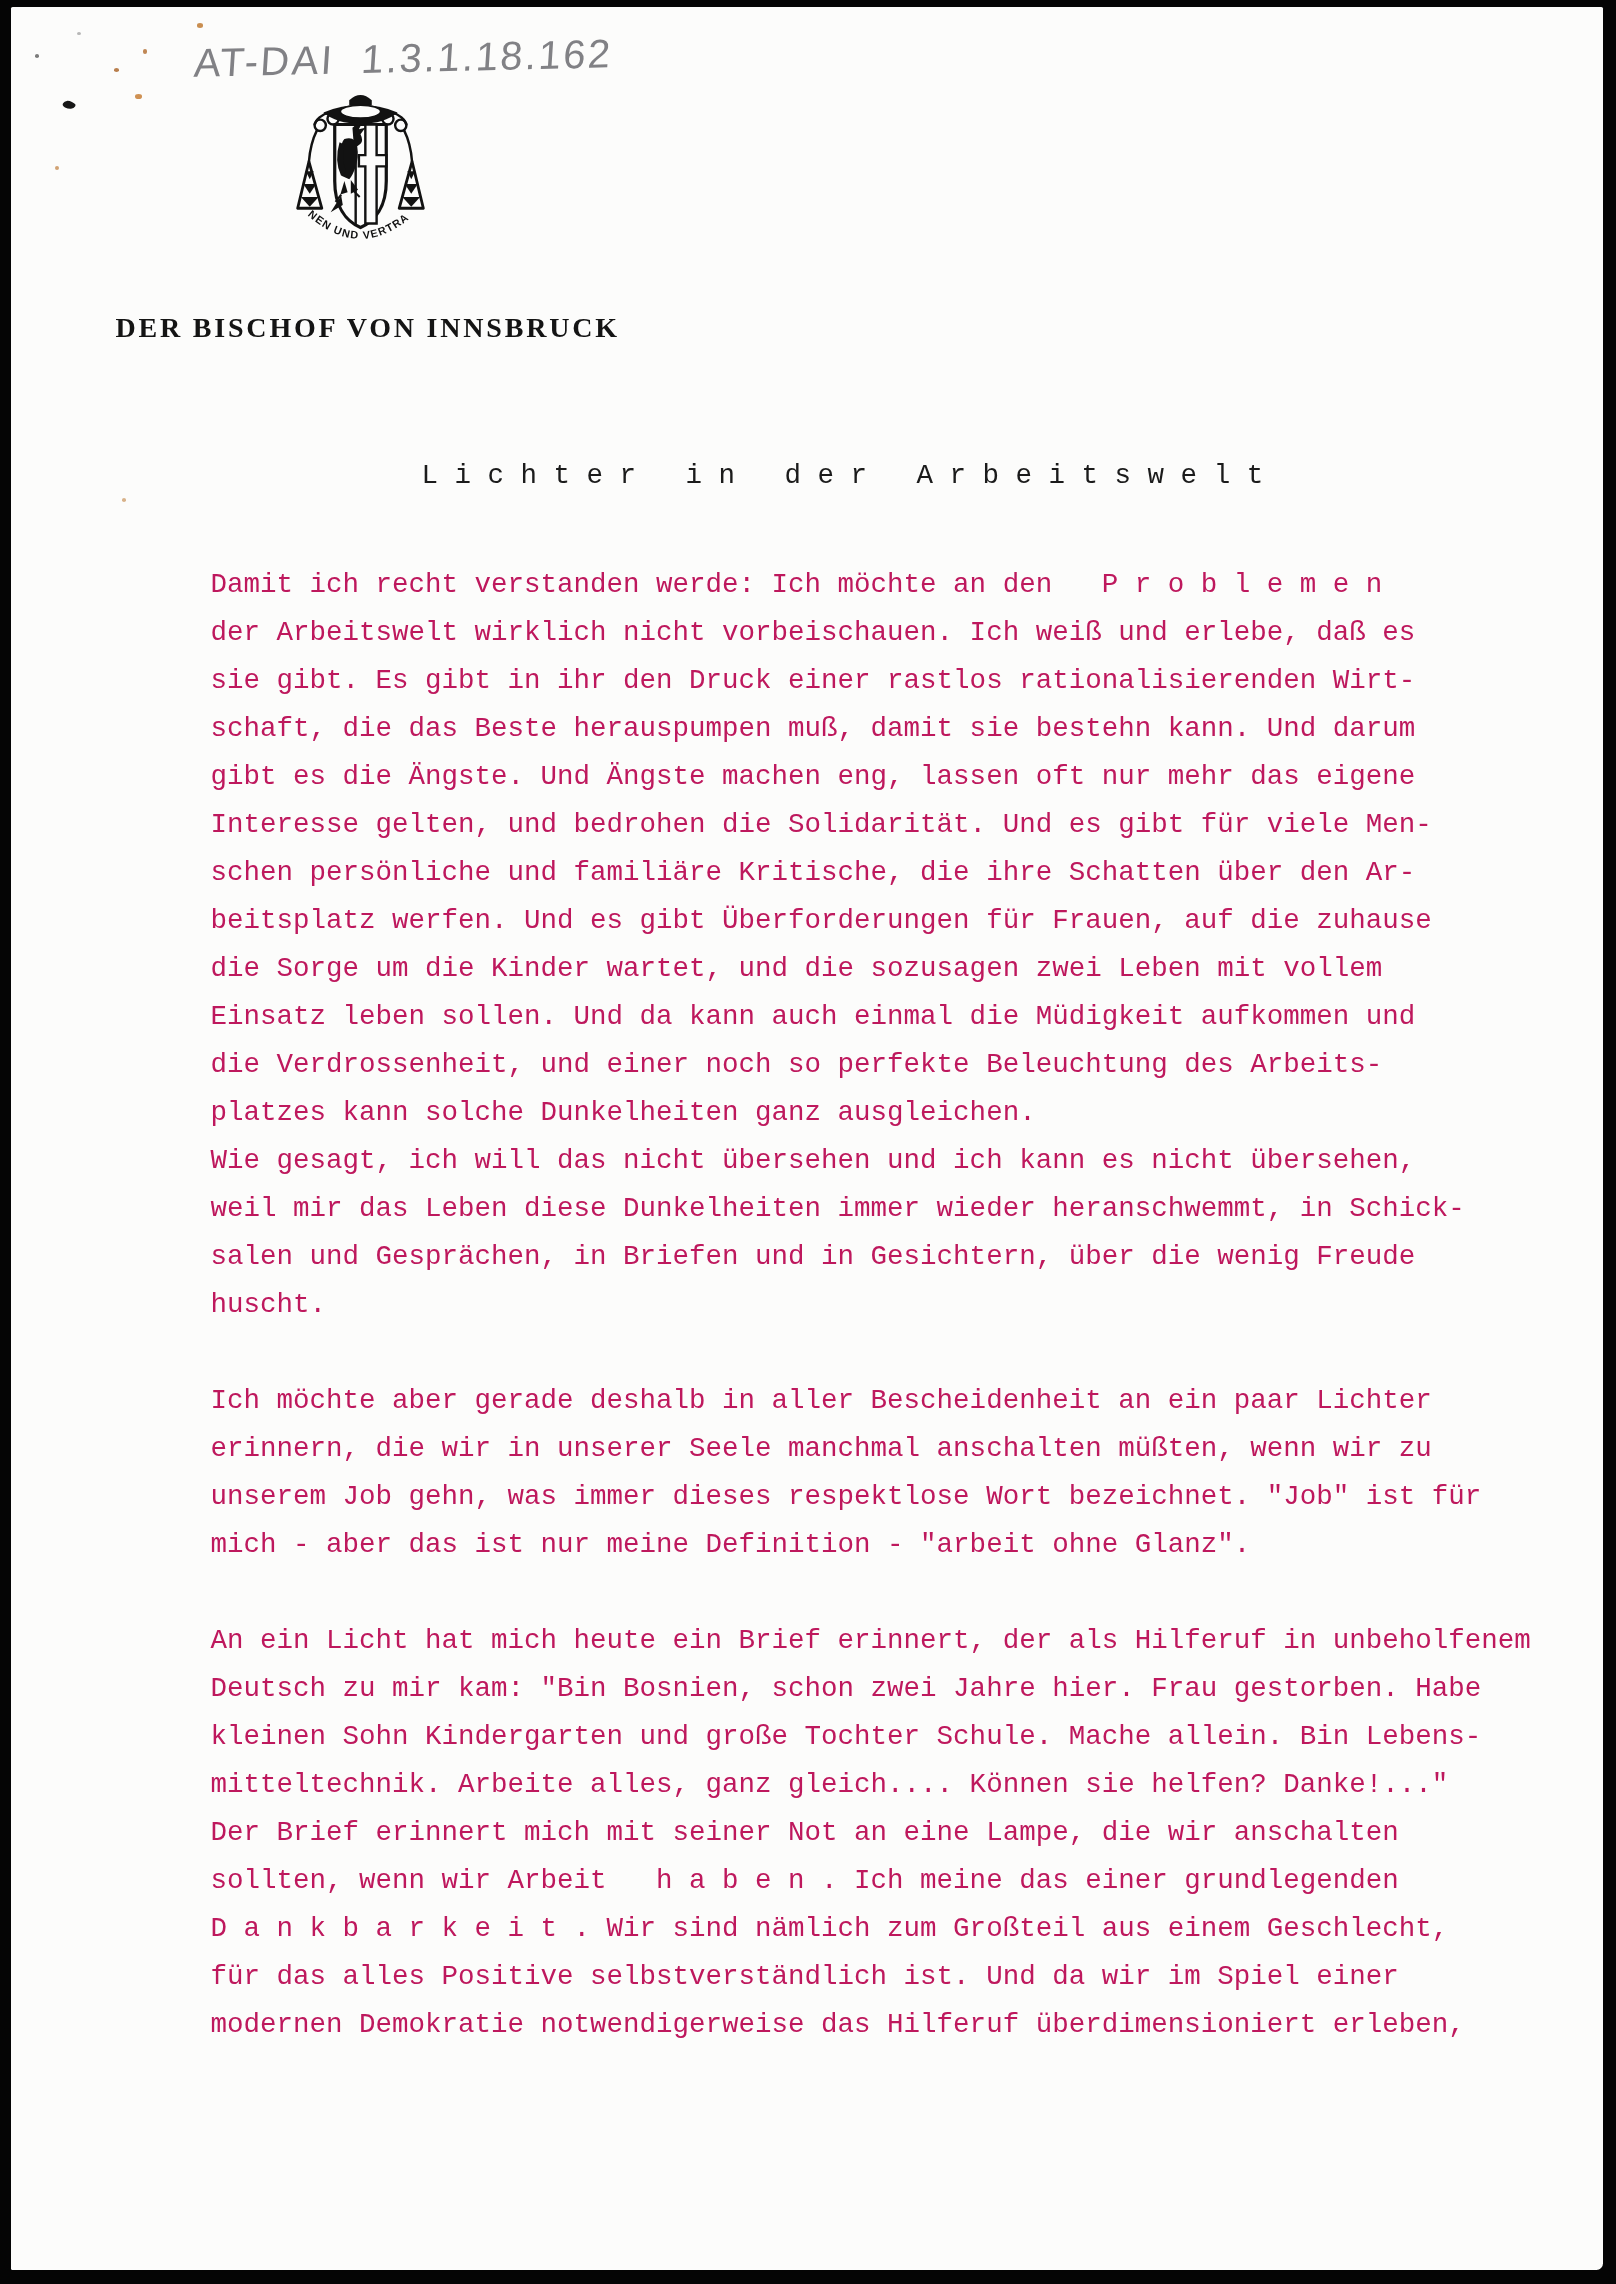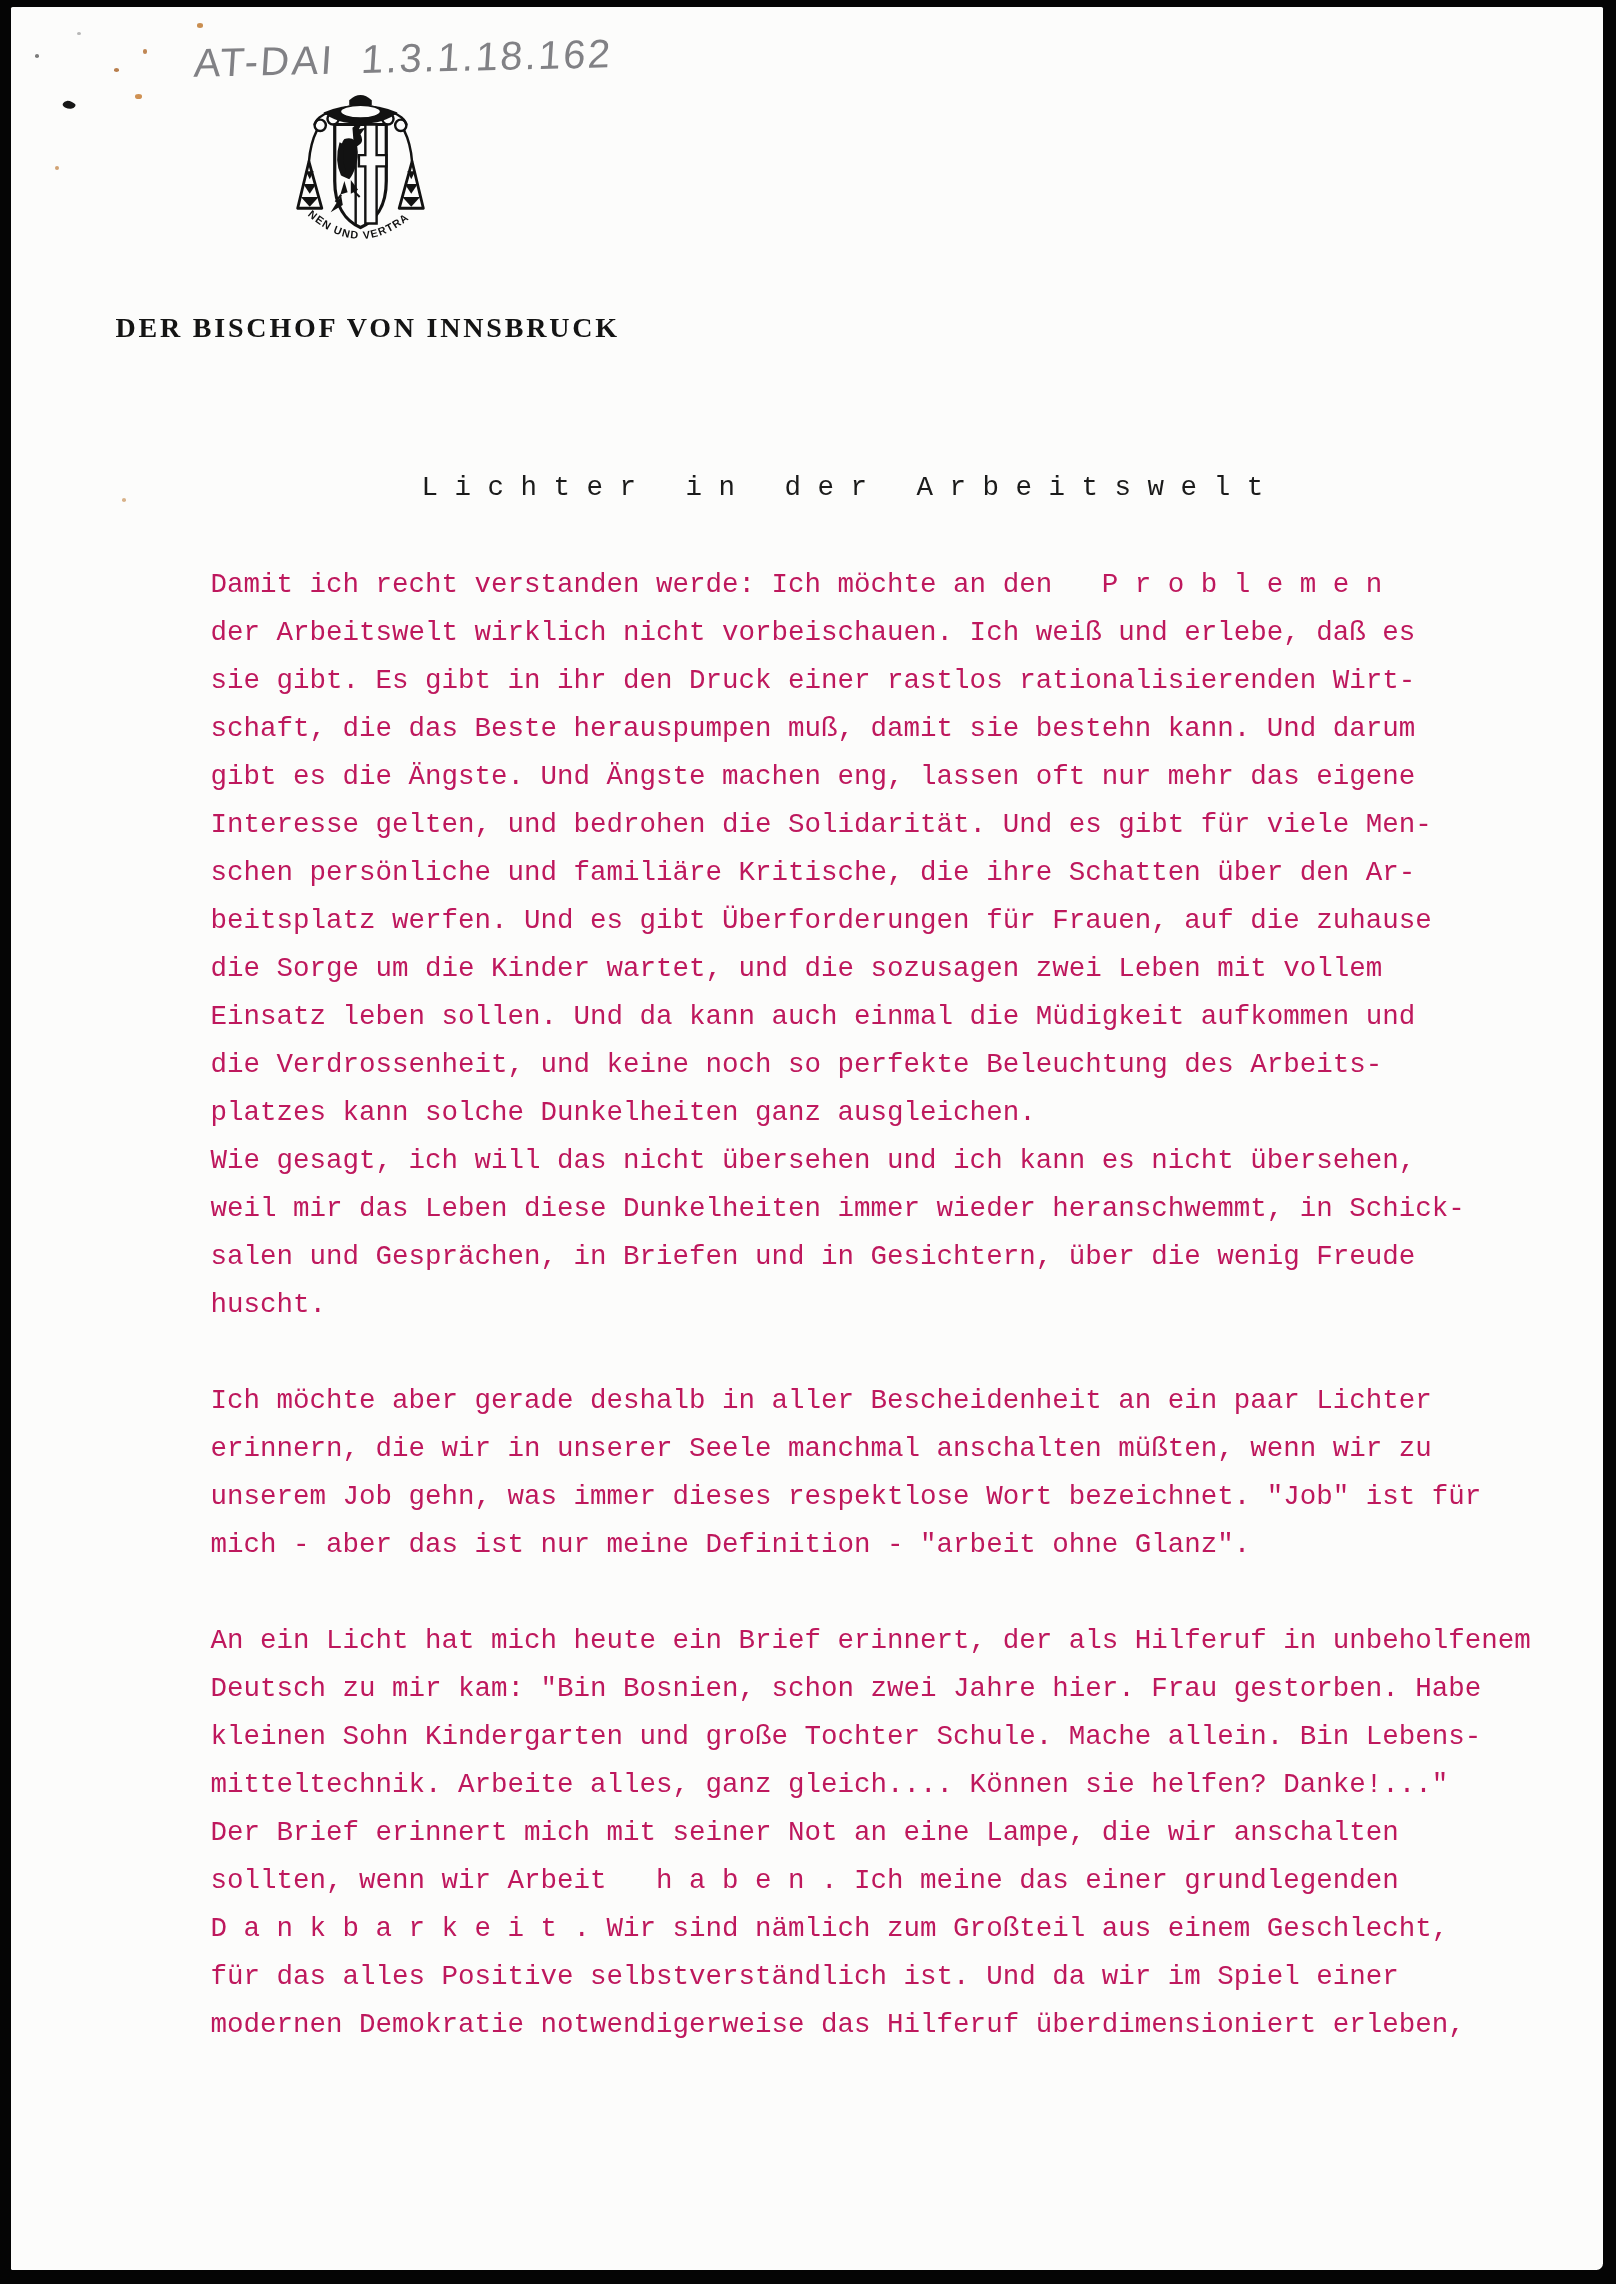--- a/index.html
+++ b/index.html
@@ -45,21 +45,21 @@
     font-size: 28px;
     font-weight: 600;
     letter-spacing: 2.8px;
     color: #141414;
     white-space: pre;
     margin-top: 45px;
   }
   
   .doc-title {
     position: absolute;
-    left: 411px; top: 465px;
+    left: 411px; top: 453px;
     font-size: 27.5px;
     line-height: 32px;
     color: #1b1b1b;
     white-space: pre;
   }
   .doc-body {
     position: absolute;
     left: 200px; top: 554px;
     width: 1374px;
     color: #be185d;
@@ -141,21 +141,21 @@
           <div class="tl">Damit ich recht verstanden werde: Ich möchte an den   P r o b l e m e n</div>
           <div class="tl">der Arbeitswelt wirklich nicht vorbeischauen. Ich weiß und erlebe, daß es</div>
           <div class="tl">sie gibt. Es gibt in ihr den Druck einer rastlos rationalisierenden Wirt-</div>
           <div class="tl">schaft, die das Beste herauspumpen muß, damit sie bestehn kann. Und darum</div>
           <div class="tl">gibt es die Ängste. Und Ängste machen eng, lassen oft nur mehr das eigene</div>
           <div class="tl">Interesse gelten, und bedrohen die Solidarität. Und es gibt für viele Men-</div>
           <div class="tl">schen persönliche und familiäre Kritische, die ihre Schatten über den Ar-</div>
           <div class="tl">beitsplatz werfen. Und es gibt Überforderungen für Frauen, auf die zuhause</div>
           <div class="tl">die Sorge um die Kinder wartet, und die sozusagen zwei Leben mit vollem</div>
           <div class="tl">Einsatz leben sollen. Und da kann auch einmal die Müdigkeit aufkommen und</div>
-          <div class="tl">die Verdrossenheit, und keine noch so perfekte Beleuchtung des Arbeits-</div>
+          <div class="tl">die Verdrossenheit, und einer noch so perfekte Beleuchtung des Arbeits-</div>
           <div class="tl">platzes kann solche Dunkelheiten ganz ausgleichen.</div>
           <div class="tl">Wie gesagt, ich will das nicht übersehen und ich kann es nicht übersehen,</div>
           <div class="tl">weil mir das Leben diese Dunkelheiten immer wieder heranschwemmt, in Schick-</div>
           <div class="tl">salen und Gesprächen, in Briefen und in Gesichtern, über die wenig Freude</div>
           <div class="tl">huscht.</div>
         </div>
       <div class="para">
           <div class="tl">Ich möchte aber gerade deshalb in aller Bescheidenheit an ein paar Lichter</div>
           <div class="tl">erinnern, die wir in unserer Seele manchmal anschalten müßten, wenn wir zu</div>
           <div class="tl">unserem Job gehn, was immer dieses respektlose Wort bezeichnet. "Job" ist für</div>

